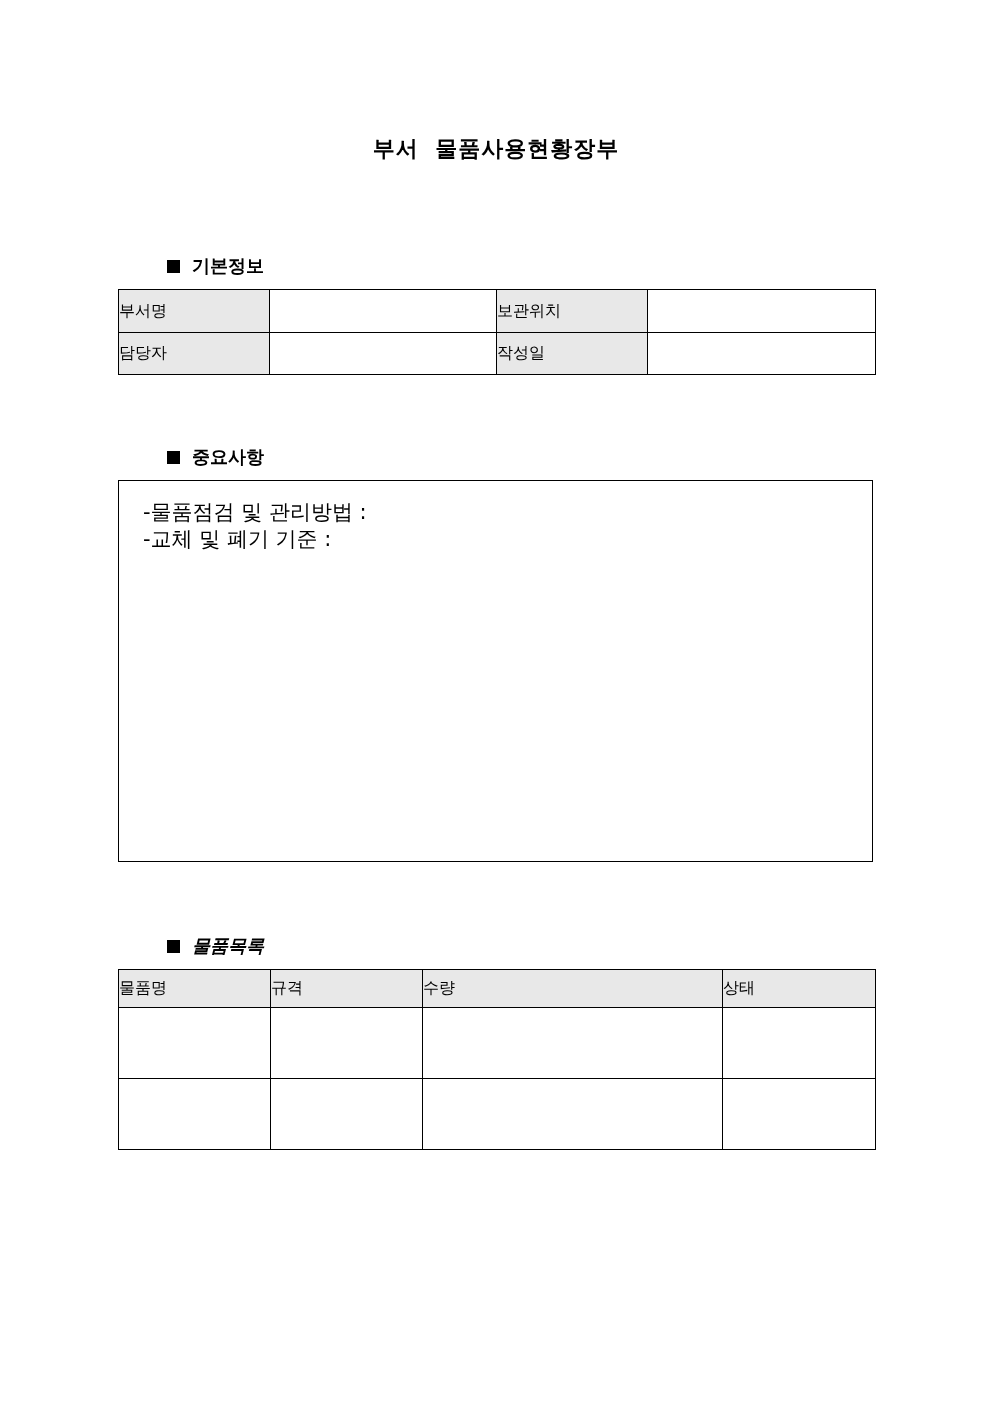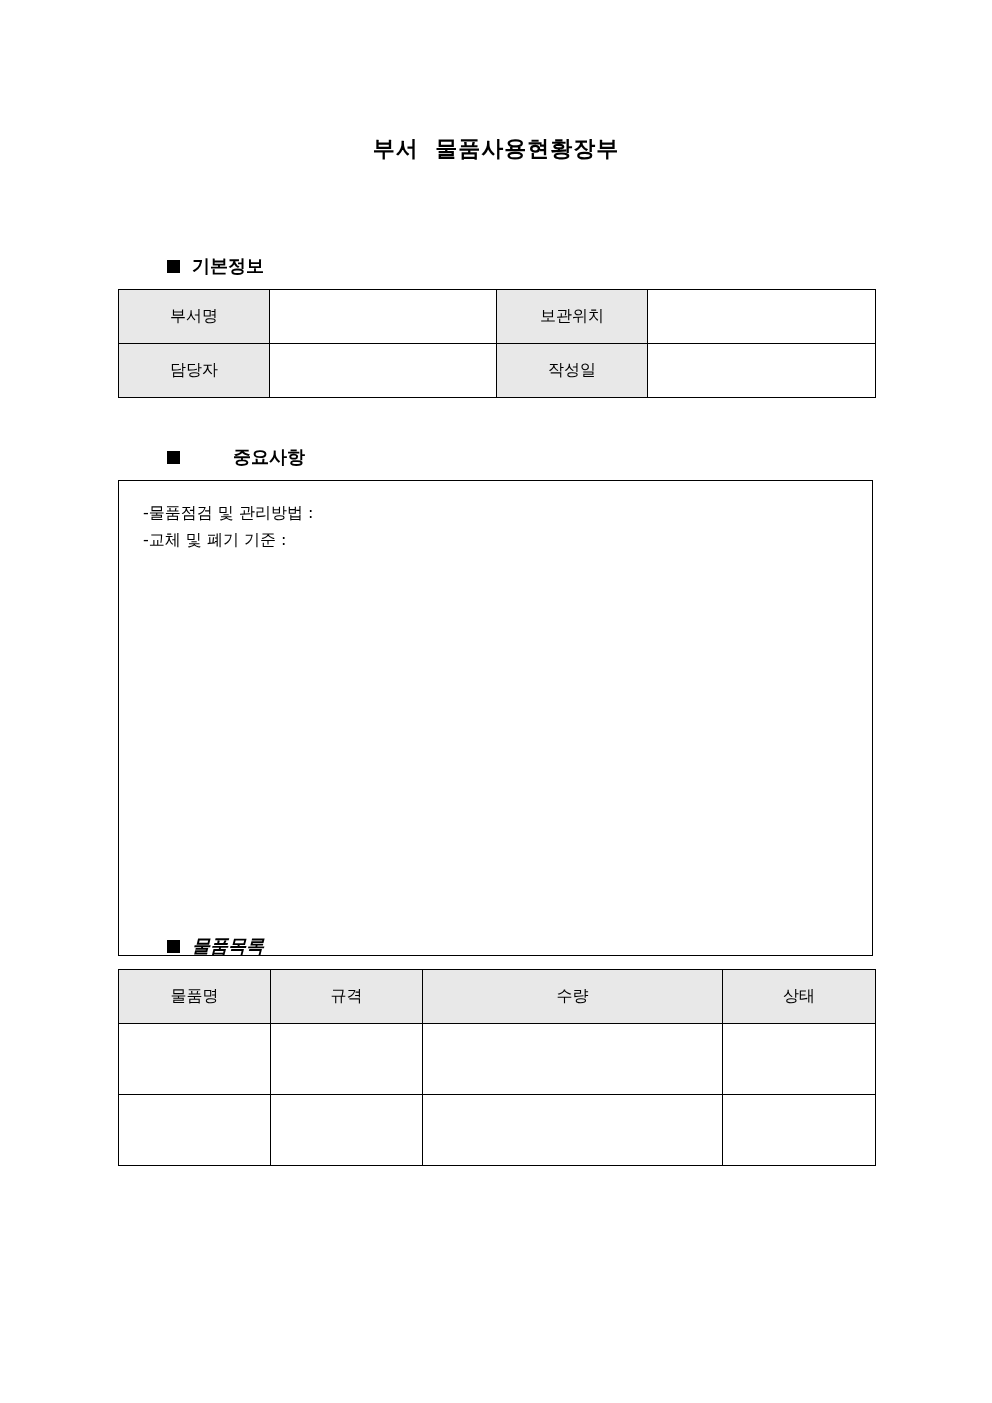--- a/index.html
+++ b/index.html
@@ -1,23 +1,23 @@
 <!DOCTYPE html>
 <html><head>
 <meta charset="utf-8">
 <style>
   html, body { margin:0; padding:0; background:#ffffff; }
   body { width:992px; height:1403px; position:relative; font-family:"DejaVu Sans","Liberation Sans",sans-serif; color:#000; }
   .title { position:absolute; left:0; width:992px; top:134px; text-align:center; font-size:22px; font-weight:bold; letter-spacing:1px; word-spacing:8px; }
   .sec { position:absolute; left:119px; font-size:18px; font-weight:bold; display:flex; align-items:center;margin-left:48px; }
   .sec .sq { display:inline-block; width:13px; height:13px; background:#000; margin-right:12px; }
   table { border-collapse:collapse; position:absolute; left:118px; table-layout:fixed; }
-  td { border:1.5px solid #000; font-size:16px; text-align:center; vertical-align:middle; padding:16px; }
+  td { border:1.5px solid #000; font-size:16px; text-align:left; vertical-align:middle; padding:0; }
   td.h { background:#e8e8e8; }
-  .notes { position:absolute; left:118px; top:480px; width:755px; height:476px; border:1.5px solid #000; box-sizing:border-box; padding:18px 0 0 24px; font-size:16px; line-height:27px; }
+  .notes { position:absolute; left:118px; top:480px; width:755px; height:382px; border:1.5px solid #000; box-sizing:border-box; padding:18px 0 0 24px; font-size:21px; line-height:27px; }
   .notes div { white-space:pre; }
 </style>
 </head>
 <body>
 
 <div class="title">부서  물품사용현황장부</div>
 
 <div class="sec" style="top:254px;">
   <span class="sq"></span>
   <span>기본정보</span>
@@ -39,21 +39,21 @@
   </tr>
   <tr style="height:42px;margin-top:32px;">
     <td class="h">담당자</td>
     <td></td>
     <td class="h">작성일</td>
     <td></td>
   </tr>
 </tbody>
   </table>
 
-<div class="sec" style="top:445px;gap:41px;">
+<div class="sec" style="top:445px;">
   <span class="sq"></span>
   <span>중요사항</span>
 </div>
 
 <div class="notes">
   <div>-물품점검 및 관리방법 :</div>
   <div>-교체 및 폐기 기준 :</div>
 </div>
 
 <div class="sec" style="top:934px;font-style:italic;">
@@ -62,21 +62,21 @@
 </div>
 
 <table style="top:969px; width:757px;">
   <colgroup>
       <col style="width:152px">
       <col style="width:152px">
       <col style="width:300px">
       <col style="width:153px">
     </colgroup>
   <tbody>
-      <tr style="height:26px;">
+      <tr style="height:38px;">
     <td class="h">물품명</td>
     <td class="h">규격</td>
     <td class="h">수량</td>
     <td class="h">상태</td>
   </tr>
   <tr style="height:71px;">
     <td></td>
     <td></td>
     <td></td>
     <td></td>

